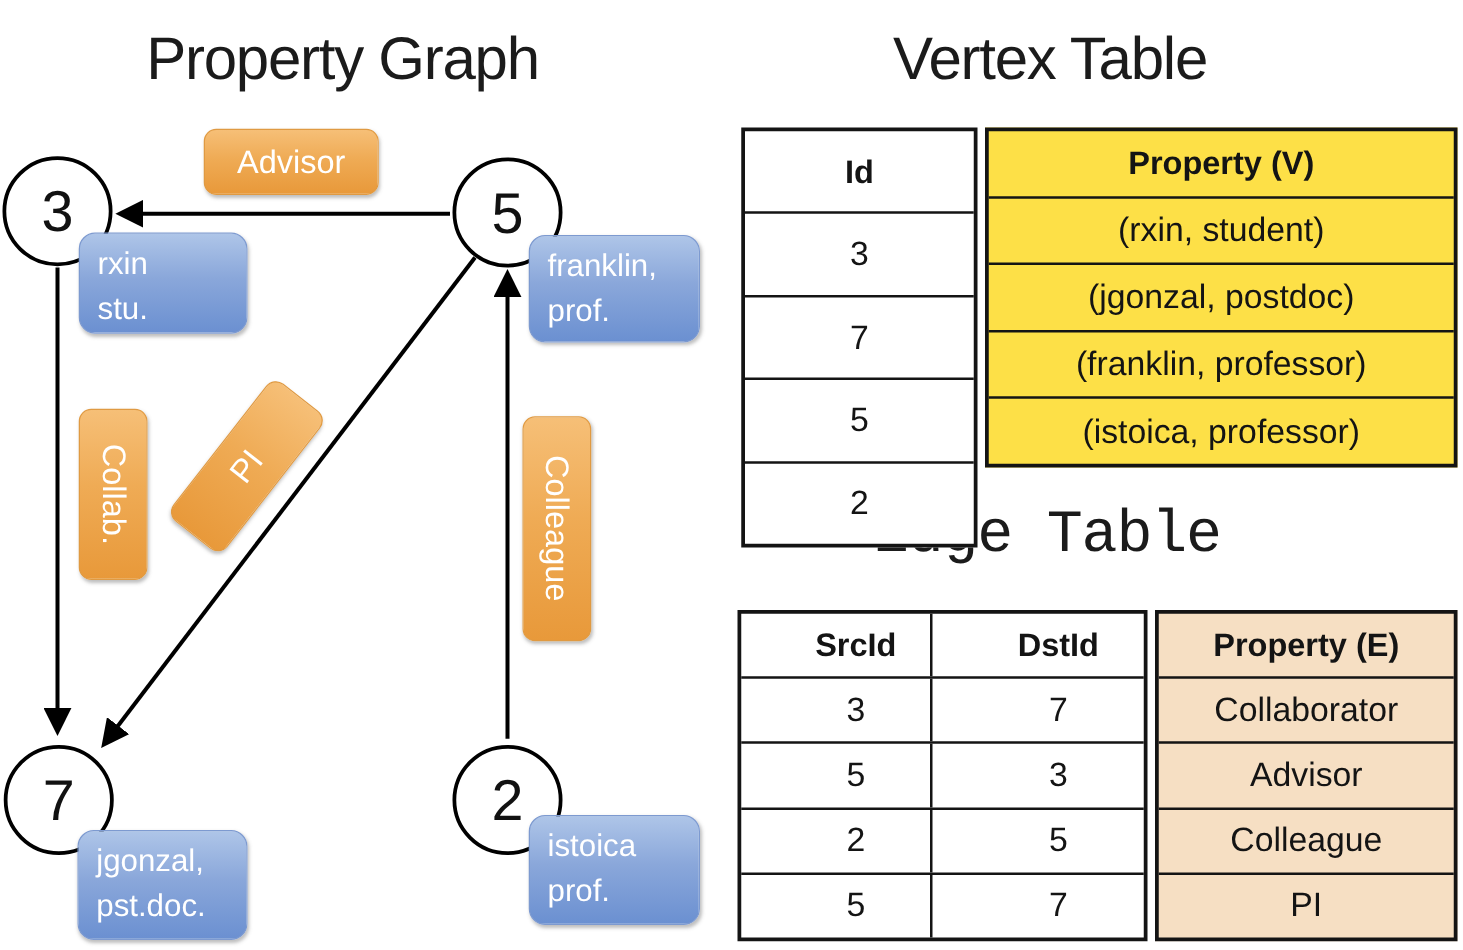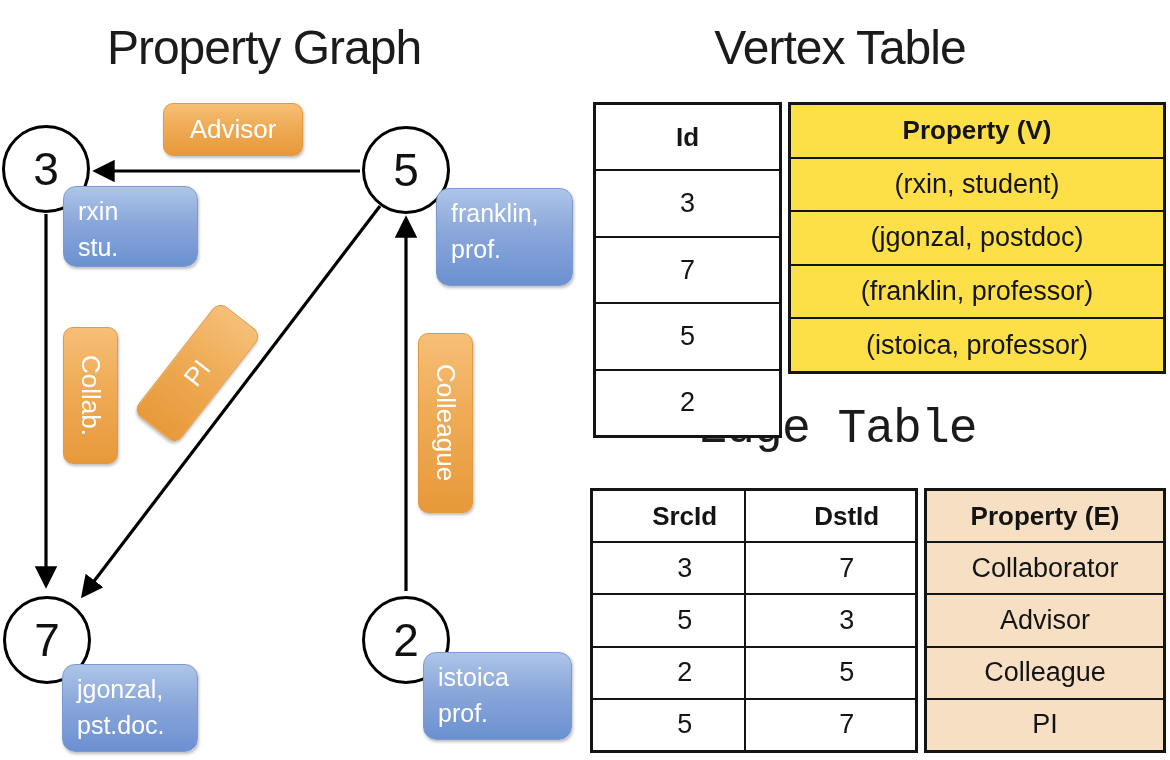--- a/index.html
+++ b/index.html
@@ -6,21 +6,21 @@
   body{
     width:1170px;height:760px;position:relative;overflow:hidden;
     background:#ffffff;
     font-family:"Liberation Sans", sans-serif;
     color:#141414;
   }
   .title{
     position:absolute;text-align:center;font-size:48px;font-weight:400;
     color:#1b1b1b;letter-spacing:-1px;white-space:nowrap;
   }
-  #title-graph{left:4px;top:20px;width:520px;}
+  #title-graph{left:14px;top:20px;width:520px;}
   #title-vertex{left:620px;top:20px;width:440px;}
   #title-edge{left:625px;top:402px;width:425px;font-family:Liberation Mono, monospace;}
 
   
   .node{
     position:absolute;width:88px;height:88px;box-sizing:border-box;
     border:3.5px solid #000;border-radius:50%;background:#fff;
     display:flex;align-items:center;justify-content:center;
     font-size:46px;color:#111;z-index:2;
   }
@@ -32,23 +32,23 @@
   
   .vlabel{
     position:absolute;box-sizing:border-box;z-index:4;
     background:linear-gradient(180deg,#aec5e8 0%,#8aa7da 45%,#6b90d1 100%);
     border:1px solid #7d9ad0;border-radius:13px;
     color:#fff;font-size:25px;line-height:1.42;
     padding:7px 6px 7px 14px;text-align:left;
     box-shadow:1px 2px 3px rgba(110,110,110,.45);
   }
   #label-rxin{left:63px;top:186px;width:135px;height:81px;}
-  #label-franklin{left:436px;top:188px;width:137px;height:98px;}
+  #label-franklin{left:423px;top:188px;width:137px;height:86px;}
   #label-jgonzal{left:62px;top:664px;width:136px;height:88px;}
-  #label-istoica{left:423px;top:652px;width:149px;height:88px;}
+  #label-istoica{left:423px;top:652px;width:137px;height:88px;}
 
   
   .elabel{
     position:absolute;box-sizing:border-box;z-index:3;
     background:linear-gradient(180deg,#f6bf77 0%,#efab55 45%,#e8993a 100%);
     border:1px solid #e09a42;border-radius:10px;
     color:#fff;font-size:26px;
     display:flex;align-items:center;justify-content:center;
     box-shadow:1px 2px 3px rgba(110,110,110,.45);
   }

